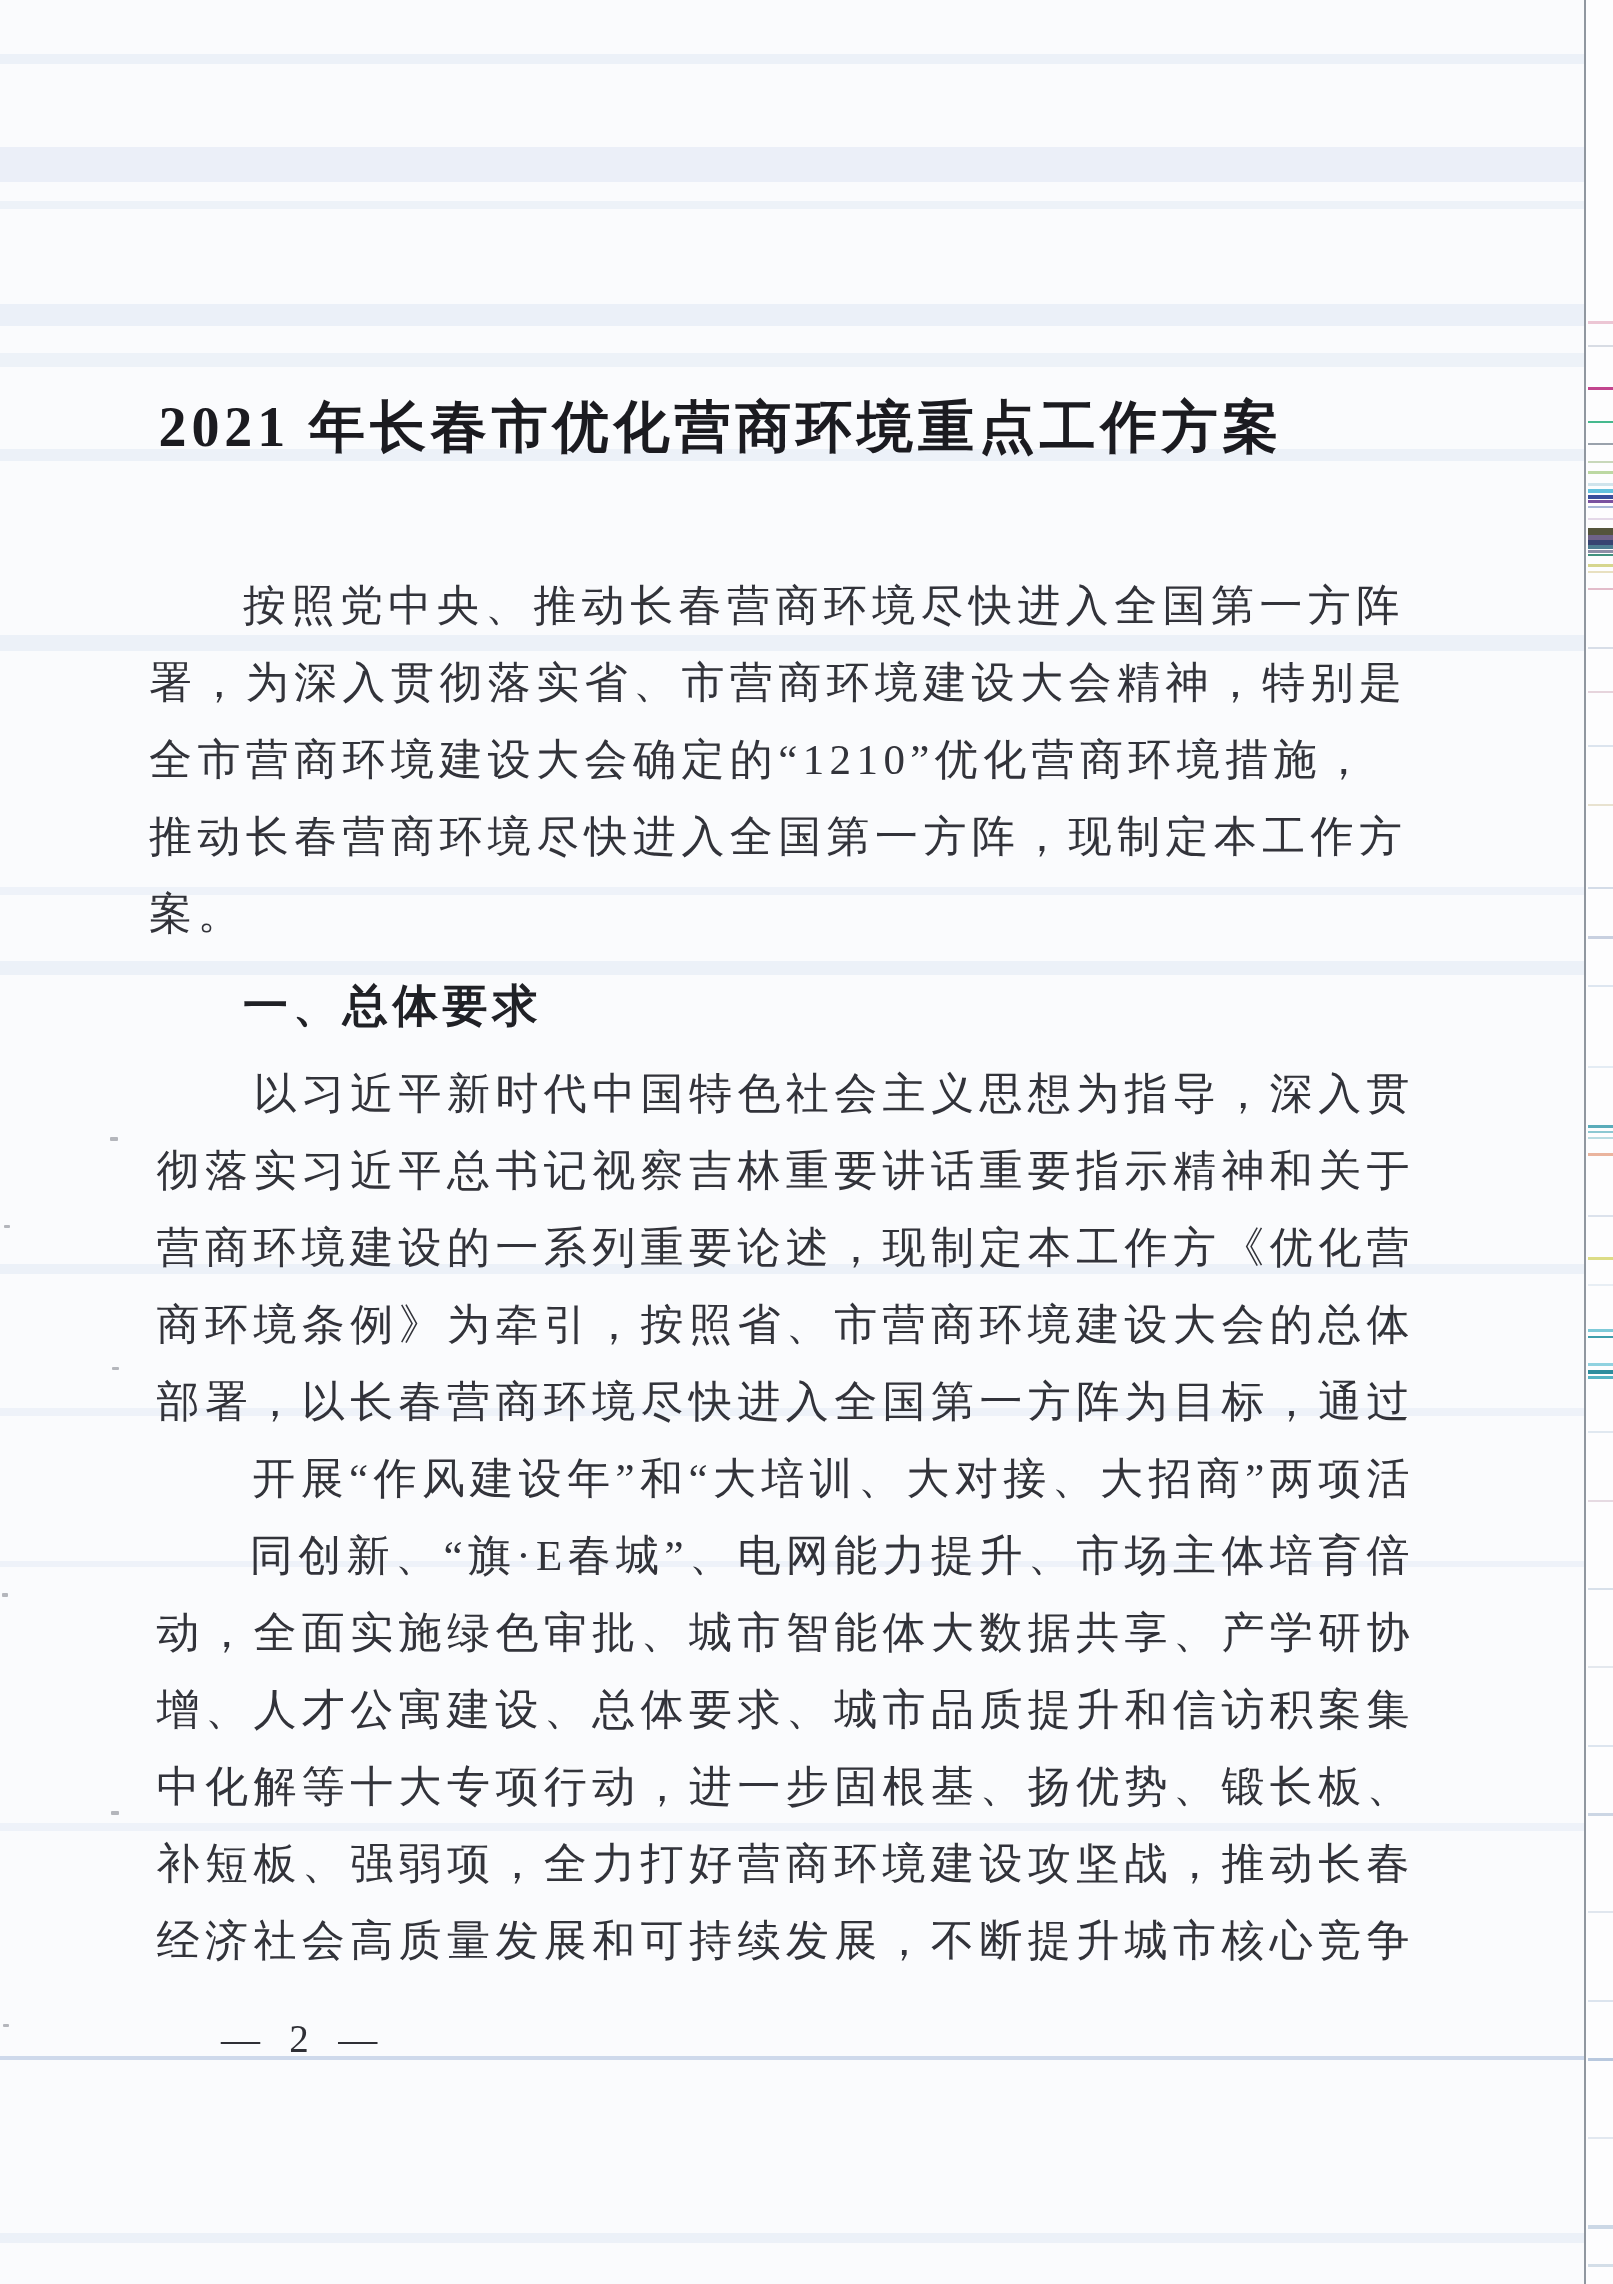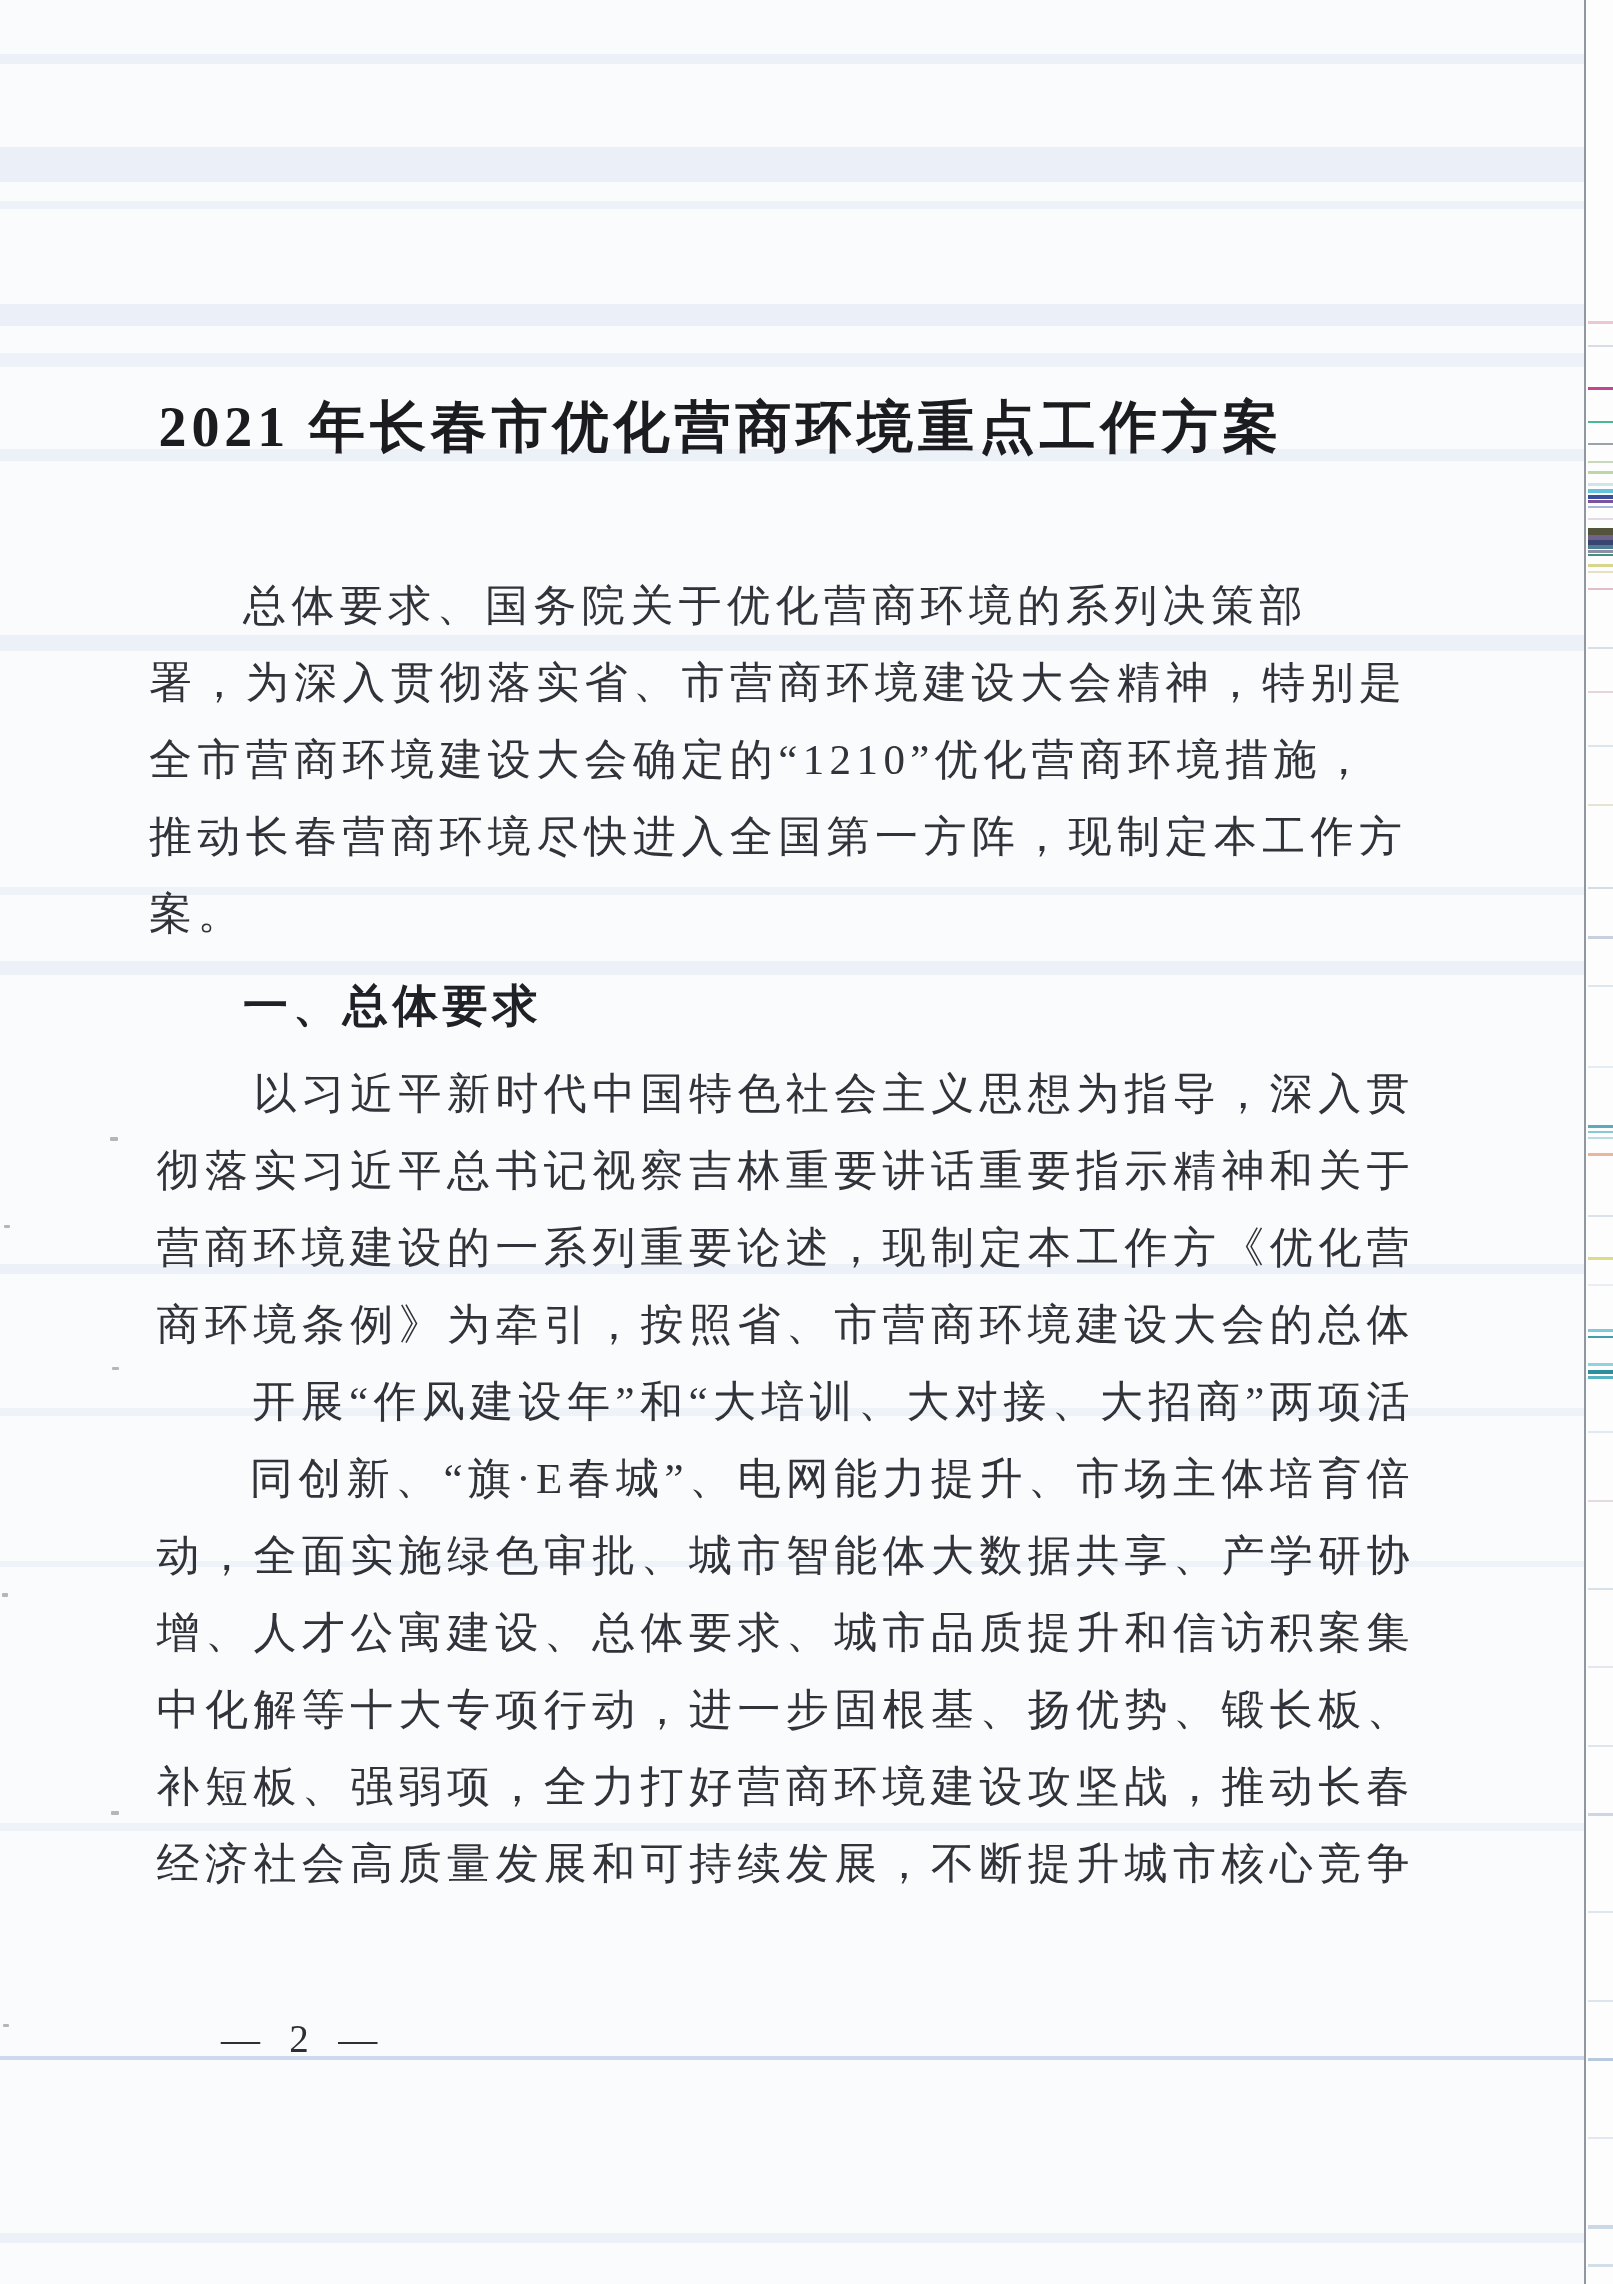--- a/index.html
+++ b/index.html
@@ -65,34 +65,35 @@
       <div class="band" style="top: 1408px; height: 7.8px; background: rgba(205, 218, 238, 0.26);"></div>
       <div class="band" style="top: 1561px; height: 5.9px; background: rgba(205, 218, 238, 0.26);"></div>
       <div class="band" style="top: 1823px; height: 7.8px; background: rgba(205, 218, 238, 0.26);"></div>
       <div class="band" style="top: 2056px; height: 3.9px; background: rgba(170, 190, 220, 0.55);"></div>
       <div class="band" style="top: 2233px; height: 9.8px; background: rgba(205, 218, 238, 0.3);"></div>
     </div>
 
   <h1 class="title">2021 年长春市优化营商环境重点工作方案</h1>
 
   <div class="para intro">
-      <div class="line indent">总体要求、国务院关于优化营商环境的系列决策部</div>
+      <div class="line indent">按照党中央、推动长春营商环境尽快进入全国第一方阵</div>
       <div class="line">署，为深入贯彻落实省、市营商环境建设大会精神，特别是</div>
       <div class="line">全市营商环境建设大会确定的“1210”优化营商环境措施，</div>
       <div class="line">推动长春营商环境尽快进入全国第一方阵，现制定本工作方</div>
       <div class="line">案。</div>
     </div>
 
   <h2 class="heading">一、总体要求</h2>
 
   <div class="para section-body">
       <div class="line indent">以习近平新时代中国特色社会主义思想为指导，深入贯</div>
       <div class="line">彻落实习近平总书记视察吉林重要讲话重要指示精神和关于</div>
       <div class="line">营商环境建设的一系列重要论述，现制定本工作方《优化营</div>
       <div class="line">商环境条例》为牵引，按照省、市营商环境建设大会的总体</div>
+      <div class="line">部署，以长春营商环境尽快进入全国第一方阵为目标，通过</div>
       <div class="line">开展“作风建设年”和“大培训、大对接、大招商”两项活</div>
       <div class="line">同创新、“旗·E春城”、电网能力提升、市场主体培育倍</div>
       <div class="line">动，全面实施绿色审批、城市智能体大数据共享、产学研协</div>
       <div class="line">增、人才公寓建设、总体要求、城市品质提升和信访积案集</div>
       <div class="line">中化解等十大专项行动，进一步固根基、扬优势、锻长板、</div>
       <div class="line">补短板、强弱项，全力打好营商环境建设攻坚战，推动长春</div>
       <div class="line">经济社会高质量发展和可持续发展，不断提升城市核心竞争</div>
     </div>
 
   <div class="pagenum">— 2 —</div>

